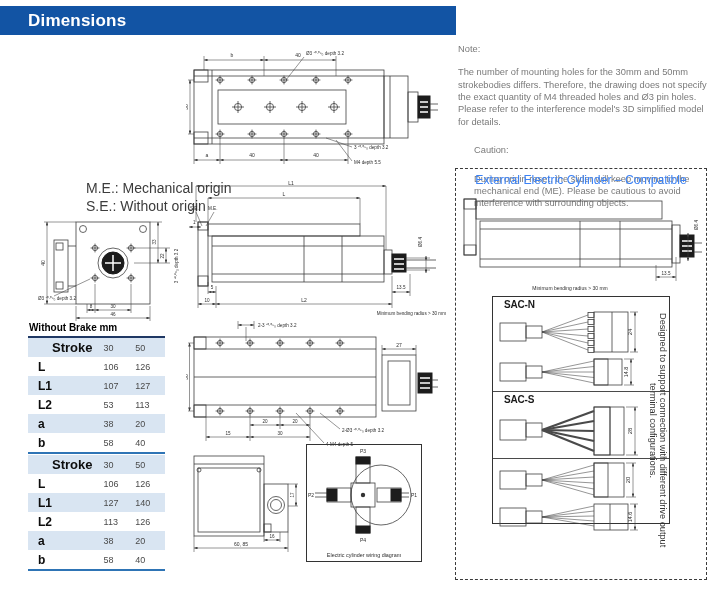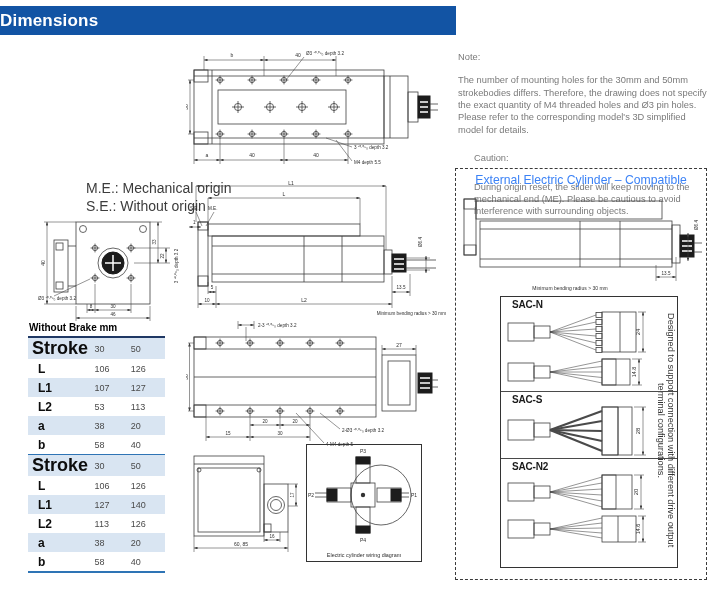--- a/index.html
+++ b/index.html
@@ -1,39 +1,39 @@
 <!DOCTYPE html>
 <html><head>
 <meta charset="utf-8">
 <style>
   html,body{margin:0;padding:0;}
   body{width:714px;height:600px;background:#fff;font-family:"Liberation Sans",sans-serif;position:relative;overflow:hidden;color:#222;}
   .abs{position:absolute;}
   
-  .banner{left:0;top:6px;width:456px;height:29px;background:#1254a4;color:#fff;font-weight:bold;font-size:17px;line-height:29px;box-sizing:border-box;letter-spacing:.2px;}
+  .banner{left:0;top:6px;width:456px;height:29px;background:#1254a4;color:#fff;font-weight:bold;font-size:17px;line-height:29px;padding-left:28px;box-sizing:border-box;letter-spacing:.2px;}
   
   .notes{left:458px;top:43px;width:250px;font-size:9.3px;line-height:1.33;color:#7a7a7a;}
-  .notes p{margin:8px 0 11px 0;}
+  .notes p{margin:0 0 11px 0;}
   .notes p.tight{margin:16px;}
   
   .extbox{left:455px;top:168px;width:252px;height:412px;border:1.5px dashed #3a3a3a;box-sizing:border-box;}
   .exttitle{margin:4px 6px 0 6px;text-align:center;font-size:12.2px;line-height:1.28;color:#3b82f6;}
-  .sacbox{position:absolute;left:44px;top:127px;width:178px;height:272px;border:1.5px solid #333;box-sizing:border-box;}
+  .sacbox{position:absolute;left:36px;top:127px;width:178px;height:228px;border:1.5px solid #333;box-sizing:border-box;}
   .sacsec{position:relative;padding:1px 0 1px 5px;}
   .sacsec.sep{border-top:1.5px solid #4a4a4a;}
   .saclabel{font-weight:bold;font-size:10px;color:#1a1a1a;margin:1px 0 0 6px;letter-spacing:-.2px;}
   .sacnote{position:absolute;right:1px;top:2px;height:262px;width:32px;writing-mode:vertical-rl;font-size:9.2px;line-height:1.12;color:#333;text-align:center;}
   .sacrow{display:block;}
   
   .tbl{width:137px;}
   .tbl-title{font-weight:bold;font-size:10px;color:#000000;padding:0 0 3px 1px;border-bottom:2.2px solid #1f3864;width:137px;box-sizing:border-box;}
   .tbl table{width:137px;border-collapse:collapse;border-bottom:2.5px solid #2e74b5;}
   .tbl td{height:19px;padding:0;}
   .tbl td.lbl{font-weight:bold;font-size:12px;color:#0d0d0d;padding-left:10px;width:56px;}
-  .tbl td.big{font-size:18px;padding-left:4px;}
+  .tbl td.big{font-size:13px;padding-left:24px;}
   .tbl td.val{font-size:9px;color:#4a4a4a;width:40px;padding-left:2px;}
   .tbl tr.shade{background:#d9e5f2;}
   
   .legend{left:86px;top:179px;font-size:14px;color:#3c3c3c;line-height:1.3;}
   
   .wirebox{left:306px;top:444px;width:116px;height:118px;border:1px solid #333;box-sizing:border-box;}
   
   svg text{font-family:"Liberation Sans",sans-serif;fill:#2e2e2e;}
   .t45{font-size:4.6px;} .t5{font-size:5px;} .t55{font-size:5.4px;} .t6{font-size:6px;}
   .ln{stroke:#3f3f3f;stroke-width:.8;fill:none;}
@@ -70,21 +70,21 @@
   <span>Dimensions</span>
 </div>
 
 <div class="abs legend">
   <div>M.E.: Mechanical origin</div>
   <div>S.E.:  Without origin</div>
 </div>
 
 <div class="abs notes">
   <p>Note:</p>
-  <p>The number of mounting holes for the 30mm and 50mm strokebodies differs. Therefore, the drawing does not specify the exact quantity of M4 threaded holes and Ø3 pin holes. Please refer to the corresponding model's 3D simplified model for details.</p>
+  <p>The number of mounting holes for the 30mm and 50mm strokebodies differs. Therefore, the drawing does not specify the exact quantity of M4 threaded holes and Ø3 pin holes. Please refer to the interference model's 3D simplified model for details.</p>
   <p class="tight">Caution:</p>
   <p class="tight">During origin reset, the slider will keep moving to the mechanical end (ME). Please be cautious to avoid interference with surrounding objects.</p>
 </div>
 
 <svg class="abs" style="left:186px;top:46px" width="252" height="132" viewBox="0 0 252 132">
   <g class="lnt">
     <line x1="18" y1="24" x2="18" y2="10"></line>
       <line x1="78" y1="30" x2="78" y2="10"></line>
       <line x1="150" y1="30" x2="150" y2="10"></line>
     <line x1="18" y1="14" x2="78" y2="14" marker-start="url(#ar)" marker-end="url(#ar)"></line>
@@ -477,21 +477,20 @@
         <g class="lnt">
             <line x1="128" y1="2" x2="140" y2="2"></line>
             <line x1="128" y1="50" x2="140" y2="50"></line>
           <line x1="137" y1="2" x2="137" y2="50" marker-start="url(#ar)" marker-end="url(#ar)"></line>
           </g>
         <text transform="translate(133.5,26) rotate(-90)" text-anchor="middle" class="t6">28</text>
       </svg>
     </div>
 
     <div class="sacsec sep">
-      <div class="saclabel">SAC-N2</div>
       <svg class="sacrow" width="142" height="40" viewBox="0 0 142 40">
         <g class="ln">
             <rect x="2" y="11" width="26" height="18"></rect>
             <rect x="28" y="14" width="16" height="12"></rect>
           <rect x="96" y="3" width="30" height="34"></rect>
           </g>
         <rect x="96" y="3" width="14" height="34" fill="url(#comb)" class="ln"></rect>
         <g class="lnt">
             <line x1="44" y1="20" x2="96" y2="5"></line>
             <line x1="44" y1="20" x2="96" y2="11"></line>

